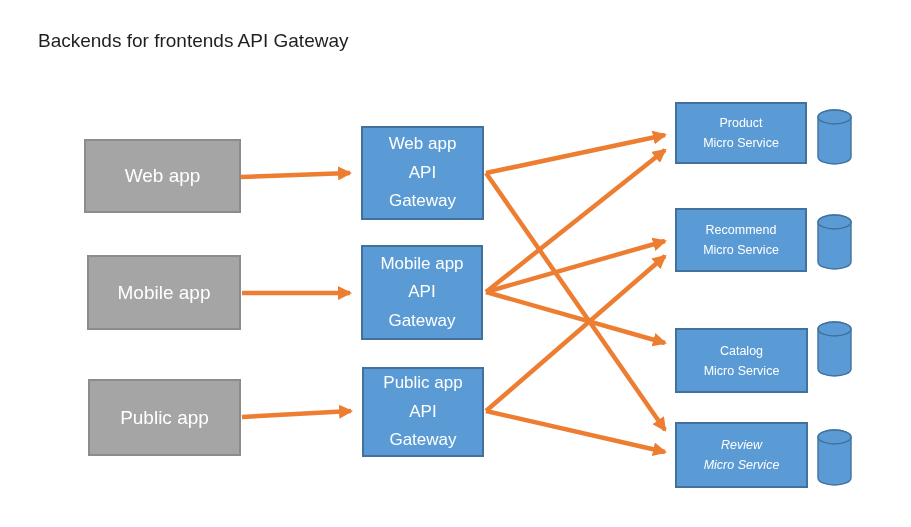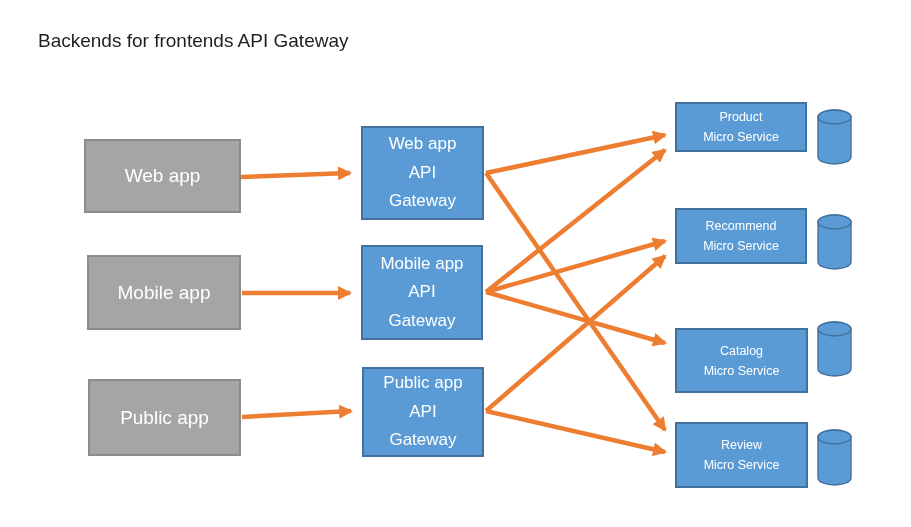--- a/index.html
+++ b/index.html
@@ -29,24 +29,24 @@
   }
   
   #box-web-app    {left:84px; top:139px;width:157px;height:74px;}
   #box-mobile-app {left:87px; top:255px;width:154px;height:75px;}
   #box-public-app {left:88px; top:379px;width:153px;height:77px;}
   
   #box-web-gateway    {left:361px;top:126px;width:123px;height:94px;}
   #box-mobile-gateway {left:361px;top:245px;width:122px;height:95px;}
   #box-public-gateway {left:362px;top:367px;width:122px;height:90px;}
   
-  #box-product   {left:675px;top:102px;width:132px;height:50px;align-items:center;}
-  #box-recommend {left:675px;top:208px;width:132px;height:56px;}
+  #box-product   {left:675px;top:102px;width:132px;height:62px;align-items:center;}
+  #box-recommend {left:675px;top:208px;width:132px;height:64px;}
   #box-catalog   {left:675px;top:328px;width:133px;height:65px;}
-  #box-review    {left:675px;top:422px;width:133px;height:66px;}
+  #box-review    {left:675px;top:422px;width:133px;height:66px;font-style:italic;}
 
   #wires{position:absolute;left:0;top:0;width:911px;height:527px;}
   .wire{stroke:var(--arrow-orange,#ED7D31);stroke-width:4.5;fill:none;}
   .wirehead{fill:var(--arrow-orange,#ED7D31);}
   .cyl{fill:var(--box-blue,#5B9BD5);stroke:var(--box-blue-border,#41719C);stroke-width:1.4;}
 </style>
 </head>
 <body>
 
 <div id="canvas">

